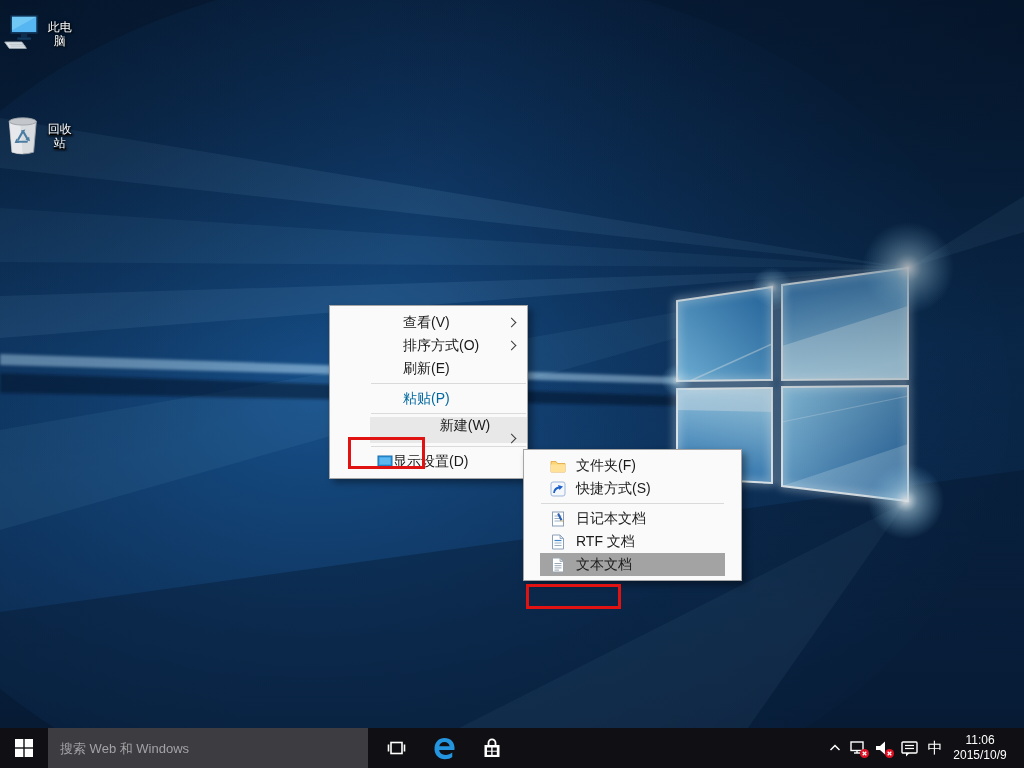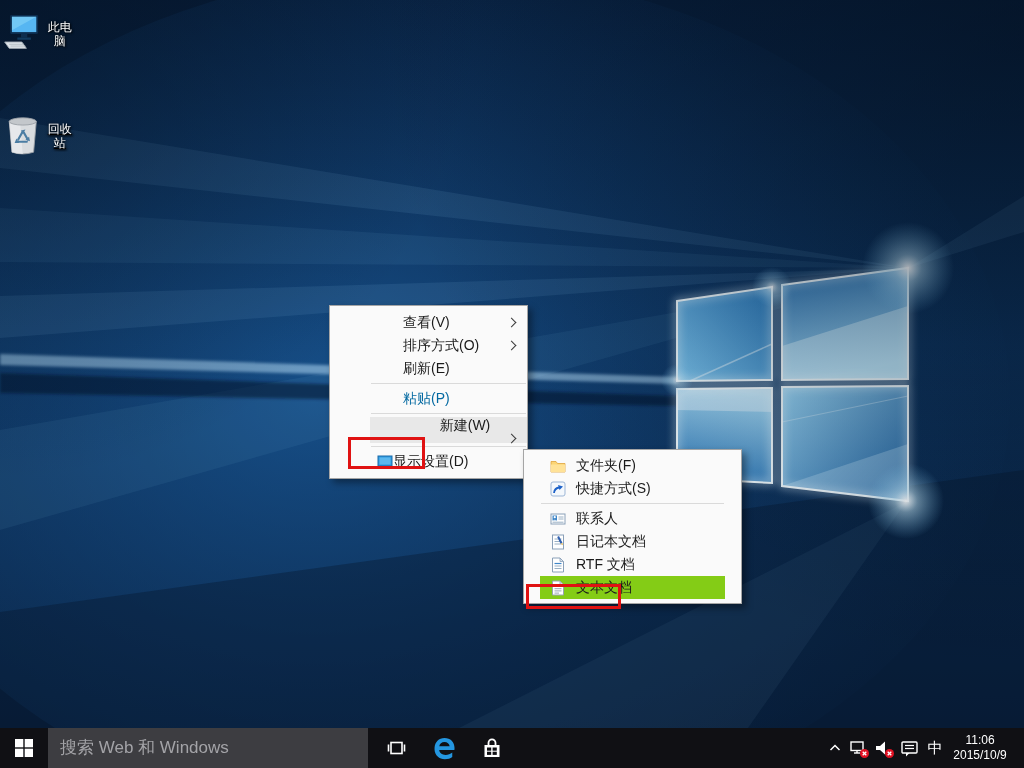--- a/index.html
+++ b/index.html
@@ -34,42 +34,42 @@
   .mi {
     height:23px; display:flex; align-items:center; cursor:default; white-space:nowrap;
   }
   .mi .txt { margin-left:33px; }
   .mi.hasicon .txt { margin-left:0; }
   .mi .micon { width:16px; height:16px; margin-left:7px; flex:0 0 16px; }
   .menu.sub .mi .micon { margin-left:10px; }
   .menu.sub .mi .txt { margin-left:10px; }
   .mi.disabled { color:#0369a1; }
   .mi.hover  { background:#e8e8e8; height:26px;flex-direction:column; }
-  .mi.selected { background:#84cc16;text-align:center; }
+  .mi.selected { background:#a3a3a3;text-align:center; }
   .sep { height:1px; background:#dadada; margin:3px 1px; }
   .chev {
     width:7px; height:7px; border-top:1.5px solid #3a3a3a; border-right:1.5px solid #3a3a3a;
     transform:rotate(45deg); margin-left:auto; margin-right:12px; flex:0 0 7px;
   }
 
   
   .annobox { position:absolute; border:3px solid #e01212; z-index:40; pointer-events:none; }
   .annobox.b1 { left:348px; top:437px; width:77px; height:32px; }
   .annobox.b2 { left:526px; top:584px; width:95px; height:25px; }
 
   
   .taskbar {
     position:absolute; left:0; top:728px; width:1024px; height:40px;
     background:#101014; display:flex; align-items:center; z-index:50;
   }
   .tb-btn { height:40px; display:flex; align-items:center; justify-content:center; cursor:pointer; }
   .start-btn { width:48px; }
   .search-box {
     width:320px; height:40px; background:#3d3d41; border:none; outline:none;
-    color:#d6d6d6; font-size:17px; padding:0 12px;
+    color:#d6d6d6; font-size:13px; padding:0 12px;
     font-family:"Liberation Sans","DejaVu Sans",sans-serif;
   }
   .search-box::placeholder { color:#a3a3a7; opacity:1; }
   .tb-icon { width:40px; margin-left:8px; }
   .tray { margin-left:auto; display:flex; align-items:center; height:40px; }
   .tray-btn { width:25px; height:40px; display:flex; align-items:center; justify-content:center; cursor:pointer; }
   .ime { color:#fff; font-size:15px; width:26px; text-align:center; cursor:pointer; }
   .clock {
     width:76px; text-align:center; color:#fff; font-size:12px; line-height:15px;
     cursor:pointer; padding-right:12px;
@@ -258,32 +258,20 @@
       <svg class="micon" viewBox="0 0 16 16">
         <rect x="1" y="1" width="14" height="14" rx="2" fill="#f4f8fc" stroke="#9db6d6" stroke-width="1"></rect>
         <path d="M4 12 q0.5 -5 5.5 -5.5" fill="none" stroke="#1e62c8" stroke-width="1.8"></path>
         <polygon points="8,4 13,5.5 9.5,9" fill="#1e62c8"></polygon>
       </svg>
       <span class="txt">快捷方式(S)</span>
     </div>
     <div class="sep"></div>
     <div class="mi hasicon">
       <svg class="micon" viewBox="0 0 16 16">
-        <rect x="1" y="3" width="14" height="10" fill="#fff" stroke="#8aa0b8" stroke-width="1"></rect>
-        <rect x="2.5" y="4.5" width="4.5" height="5" fill="#3f86c8"></rect>
-        <circle cx="4.75" cy="6.2" r="1.1" fill="#fff"></circle>
-        <path d="M3 9.5 q1.75 -1.6 3.5 0 Z" fill="#fff"></path>
-        <line x1="8.5" y1="6" x2="13.5" y2="6" stroke="#9ab0c4" stroke-width="1"></line>
-        <line x1="8.5" y1="8" x2="13.5" y2="8" stroke="#9ab0c4" stroke-width="1"></line>
-        <line x1="2.5" y1="11.2" x2="13.5" y2="11.2" stroke="#9ab0c4" stroke-width="1"></line>
-      </svg>
-      <span class="txt">联系人</span>
-    </div>
-    <div class="mi hasicon">
-      <svg class="micon" viewBox="0 0 16 16">
         <rect x="2.5" y="1" width="11" height="14" fill="#fff" stroke="#8aa0b8" stroke-width="1"></rect>
         <line x1="4.5" y1="5" x2="11.5" y2="5" stroke="#9ab0c4" stroke-width="1"></line>
         <line x1="4.5" y1="7.5" x2="11.5" y2="7.5" stroke="#9ab0c4" stroke-width="1"></line>
         <line x1="4.5" y1="10" x2="11.5" y2="10" stroke="#9ab0c4" stroke-width="1"></line>
         <polygon points="9,2 12.5,9 10.5,9.8 7.2,3" fill="#2f5fb0"></polygon>
         <polygon points="10.5,9.8 12.5,9 12.9,11.2" fill="#e8b84b"></polygon>
       </svg>
       <span class="txt">日记本文档</span>
     </div>
     <div class="mi hasicon">

